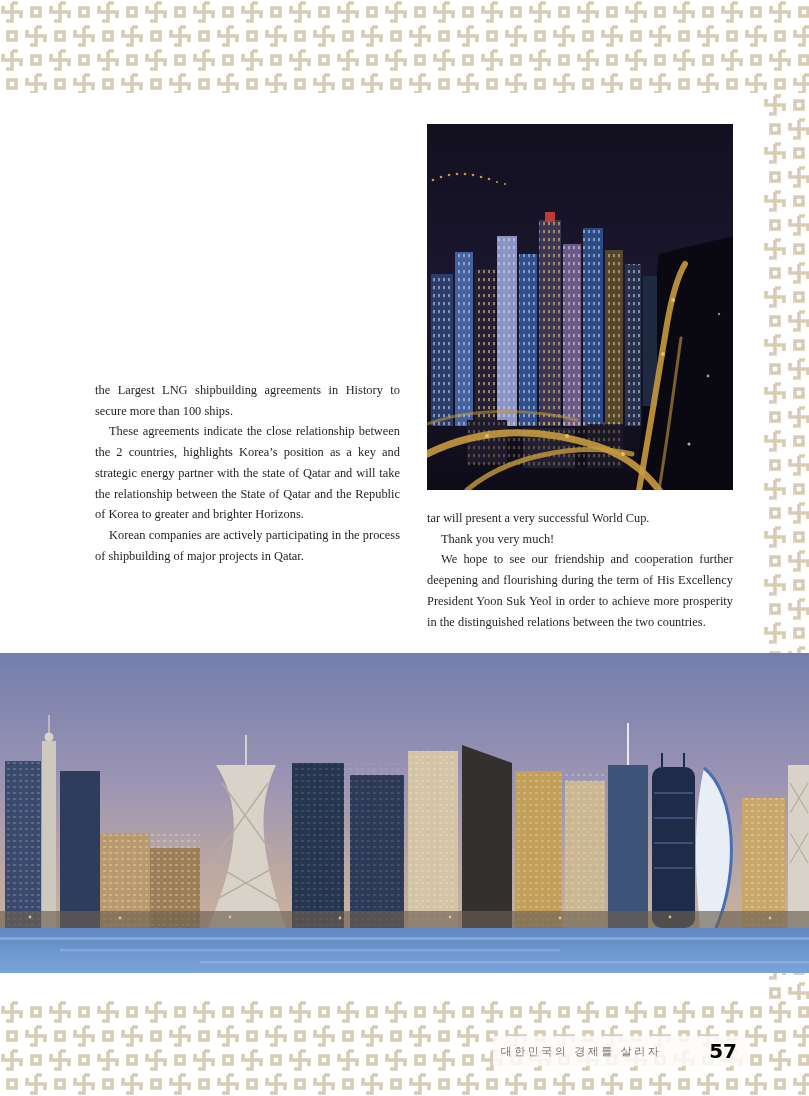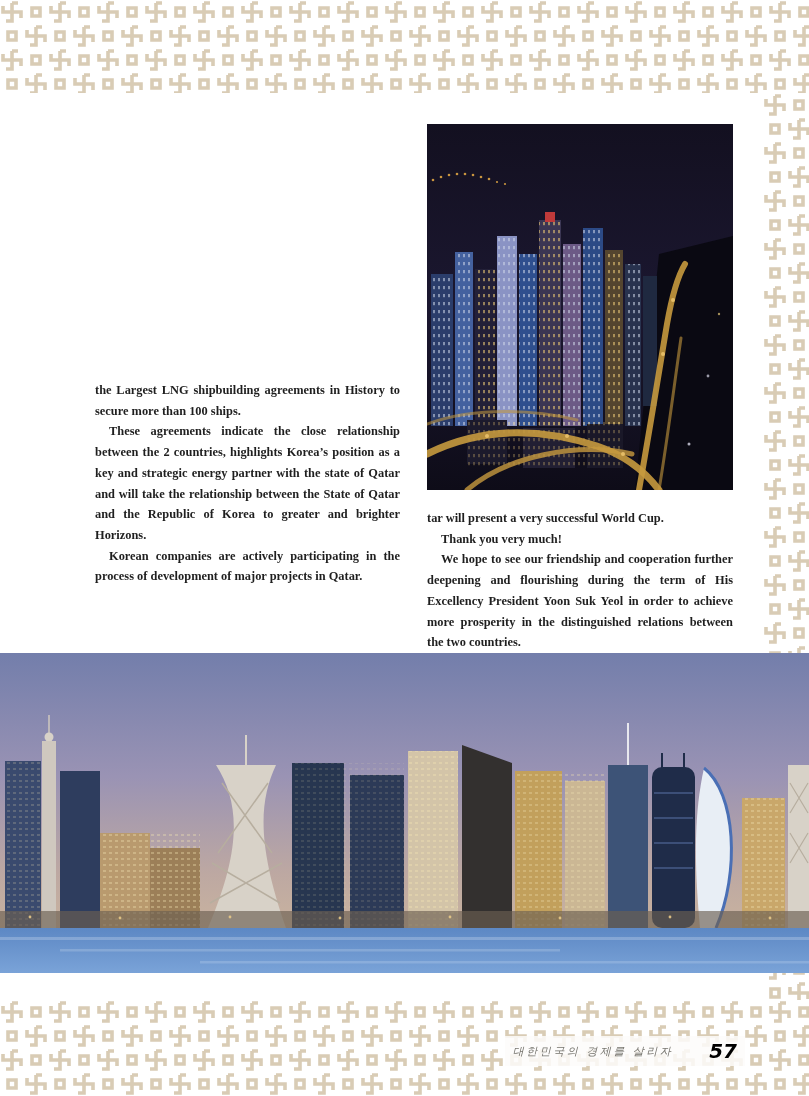--- a/index.html
+++ b/index.html
@@ -21,30 +21,29 @@
 
   .col {
     position: absolute;
     color: #1f1f1f;
     font-size: 12.4px;
     line-height: 20.7px;
     text-align: justify;
   }
   .col-left  { left: 95px;  top: 380px; width: 305px; }
   .col-right { left: 427px; top: 508px; width: 306px; }
-  .col p { margin: 0; font-weight: bold; }
+  .col p { margin: 0; }
   .col p.indent { text-indent: 14px; }
 
   .footer {
     position: absolute;
     top: 1036px; right: 64px;
-    display: flex; align-items: center; gap: 20px;
+    display: flex; align-items: center; gap: 32px;
     background: rgba(253, 252, 250, 0.85);
     padding: 3px 8px;
-    font-style: italic;
   }
   .footer-caption {
     font-family: "DejaVu Sans", sans-serif;
     font-size: 11px;
     letter-spacing: 2.5px;
     color: #76746e;
     white-space: nowrap;
   }
   .footer-page-number {
     font-family: "DejaVu Sans", sans-serif;
@@ -185,21 +184,21 @@
         <circle cx="246" cy="176" r="2"></circle>
       <circle cx="196" cy="330" r="2"></circle>
     </g>
   </svg>
 </div>
 
 <div>
   <div class="col col-left" id="left-col">
       <p class="">the Largest LNG shipbuilding agreements in History to secure more than 100 ships.</p>
       <p class="indent">These agreements indicate the close relationship between the 2 countries, highlights Korea’s position as a key and strategic energy partner with the state of Qatar and will take the relationship between the State of Qatar and the Republic of Korea to greater and brighter Horizons.</p>
-      <p class="indent">Korean companies are actively participating in the process of development of major projects in Qatar.</p>
+      <p class="indent">Korean companies are actively participating in the process of shipbuilding of major projects in Qatar.</p>
     </div>
   <div class="col col-right" id="right-col">
       <p class="">tar will present a very successful World Cup.</p>
       <p class="indent">Thank you very much!</p>
       <p class="indent">We hope to see our friendship and cooperation further deepening and flourishing during the term of His Excellency President Yoon Suk Yeol in order to achieve more prosperity in the distinguished relations between the two countries.</p>
     </div>
 </div>
 
 <div class="photo skyline-photo">
   <svg width="809" height="320" viewBox="0 0 809 320" xmlns="http://www.w3.org/2000/svg">

